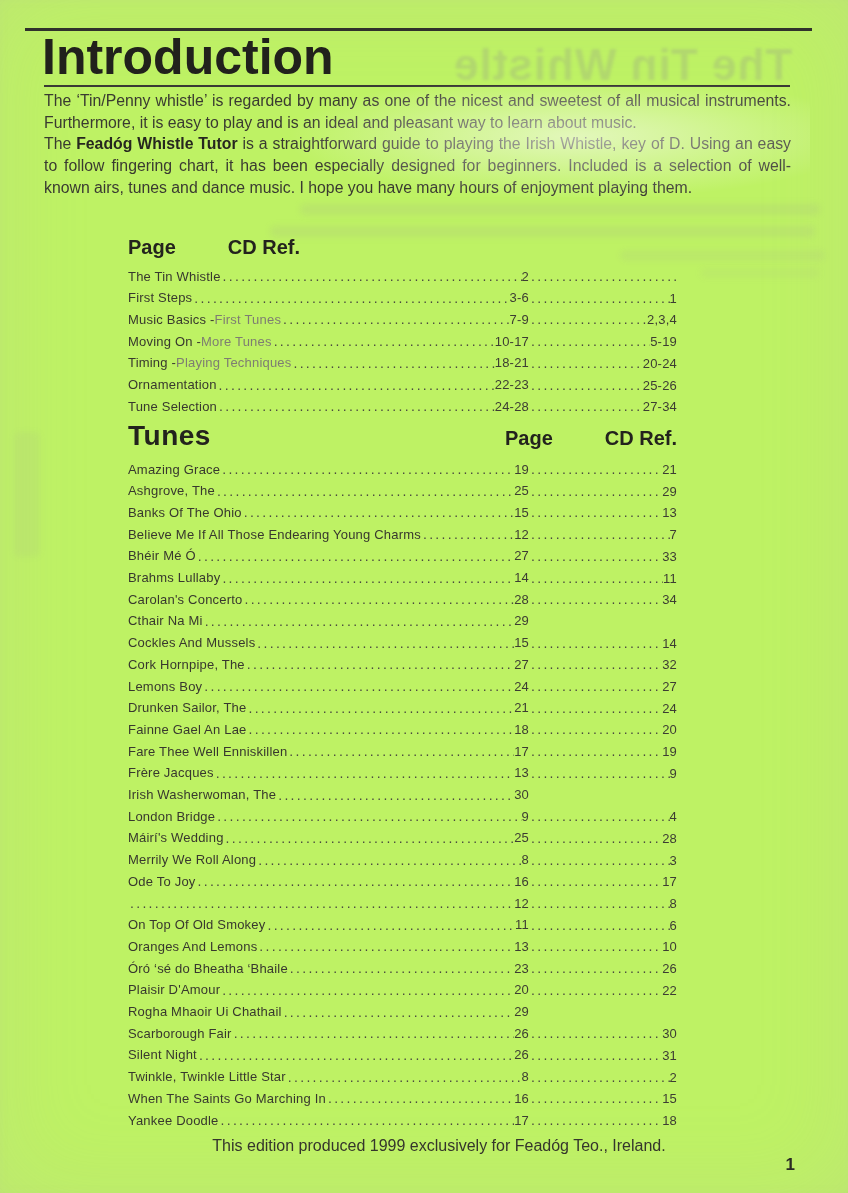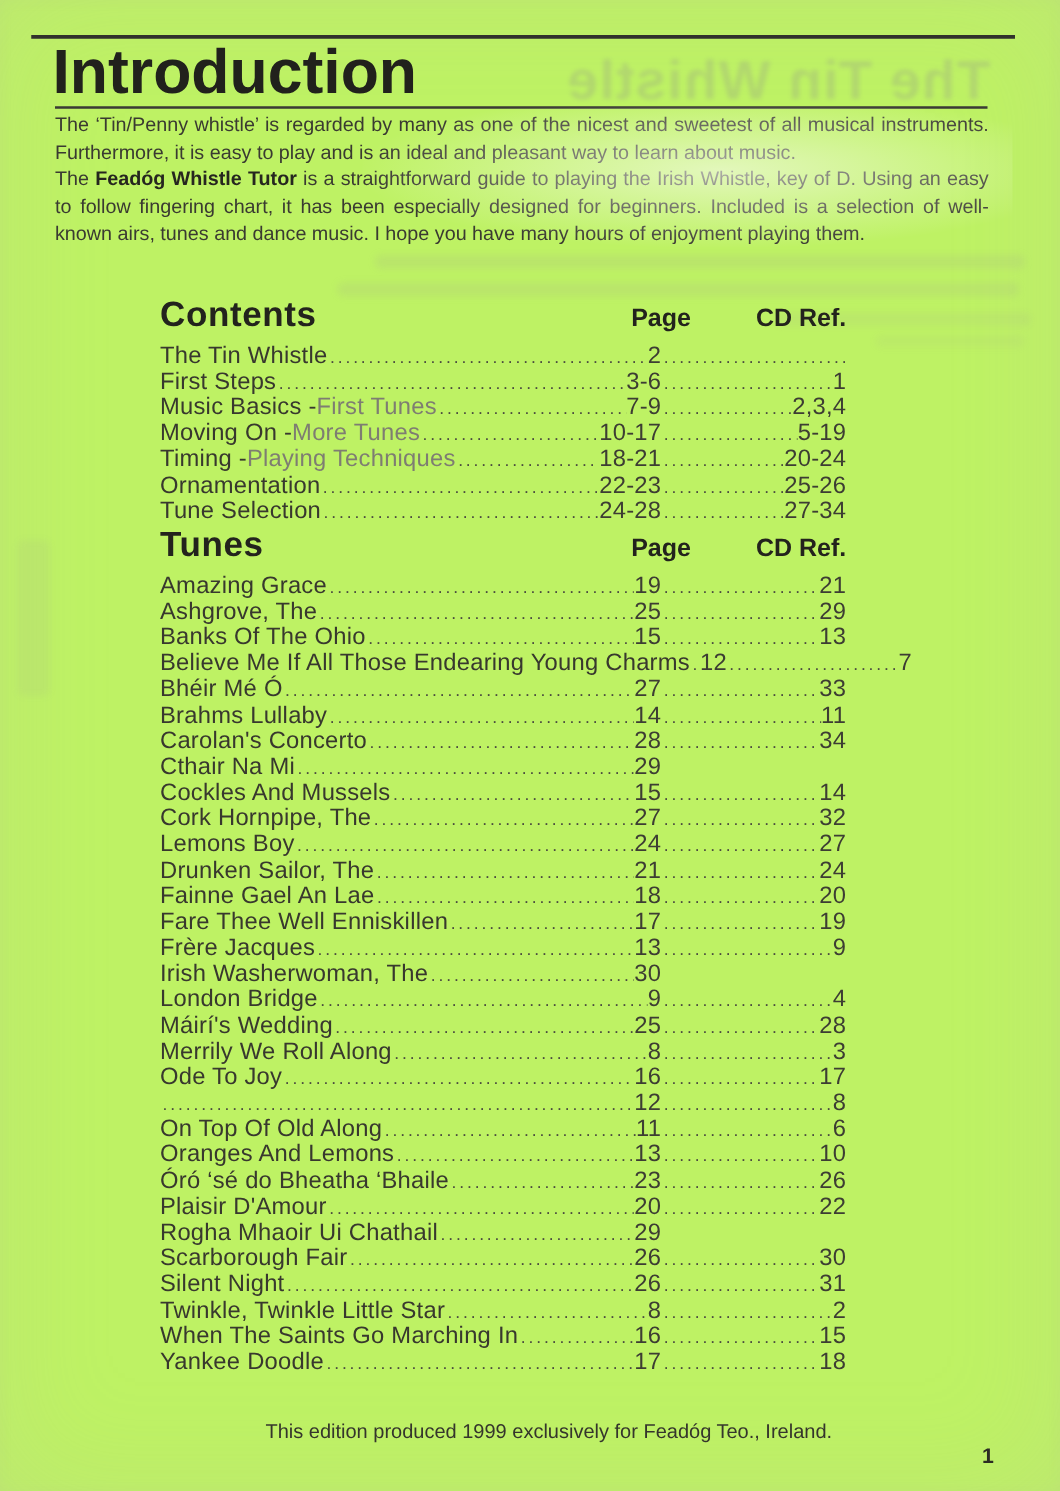--- a/index.html
+++ b/index.html
@@ -53,21 +53,21 @@
   .author .name{font-weight:bold;font-size:16px;color:#26261f;}
   .author .role{font-style:italic;font-size:15.5px;color:#3a3a31;}
   
   .toc{position:absolute;left:128px;width:549px;}
   .toc.contents{top:236px;}
   .toc.tunes{top:420px;}
   .toc-head{display:flex;align-items:baseline;margin-bottom:7px;}
   .sec-title{flex:1;font-size:28px;font-weight:bold;color:#23231d;letter-spacing:0.5px;line-height:32px;}
   .col-label{font-size:20px;font-weight:bold;color:#23231d;}
   .col-label.cd{margin-left:52px;}
-  .toc-row{display:flex;align-items:center;line-height:20.7px;font-size:19px;color:#38382e;letter-spacing:0.2px;white-space:nowrap;}
+  .toc-row{display:flex;align-items:center;line-height:20.7px;font-size:13px;color:#38382e;letter-spacing:0.2px;white-space:nowrap;}
   .toc-row .sub{color:#7e7d72;}
   .dots{flex:1 1 auto;overflow:hidden;white-space:nowrap;min-width:8px;color:#4a4a40;}
   .dots::after{
     content:"...................................................................................................................................................................";
     letter-spacing:2.3px;margin-left:2px;font-size:14px;
   }
   .pg{flex:0 0 auto;color:#3d3d33;}
   .tail{flex:0 0 148px;display:flex;align-items:baseline;width:148px;}
   .cd-val{flex:0 0 auto;color:#3d3d33;}
   .tail.no-dots .dots::after{content:"";}
@@ -97,21 +97,20 @@
 
   <div class="intro">
     <p>The ‘Tin/Penny whistle’ is regarded by many as one of the nicest and sweetest of all musical instruments. Furthermore, it is easy to play and is an ideal and pleasant way to learn about music.</p>
     <p><span>The </span><b>Feadóg Whistle Tutor</b><span> is a straightforward guide to playing the Irish Whistle, key of D. Using an easy to follow fingering chart, it has been especially designed for beginners. Included is a selection of well-known airs, tunes and dance music. I hope you have many hours of enjoyment playing them.</span></p>
   </div>
   <div class="fade-overlay"></div>
 
 
   <div class="toc contents">
     <div class="toc-head">
-      <span class="sec-title">Contents</span>
       <span class="col-label">Page</span>
       <span class="col-label cd">CD Ref.</span>
     </div>
     <div>
   <div class="toc-row">
     <span class="rt">The Tin Whistle</span>
     <span class="dots"></span>
     <span class="pg">2</span>
     <span class="tail">
       <span class="dots"></span>
@@ -394,21 +393,21 @@
   <div class="toc-row">
     <span class="dots"></span>
     <span class="pg">12</span>
     <span class="tail">
       <span class="dots"></span>
       <span class="cd-val">8</span>
     </span>
   </div>
 
   <div class="toc-row">
-    <span class="rt">On Top Of Old Along</span>
+    <span class="rt">On Top Of Old Smokey</span>
     <span class="dots"></span>
     <span class="pg">11</span>
     <span class="tail">
       <span class="dots"></span>
       <span class="cd-val">6</span>
     </span>
   </div>
 
   <div class="toc-row">
     <span class="rt">Oranges And Lemons</span>

